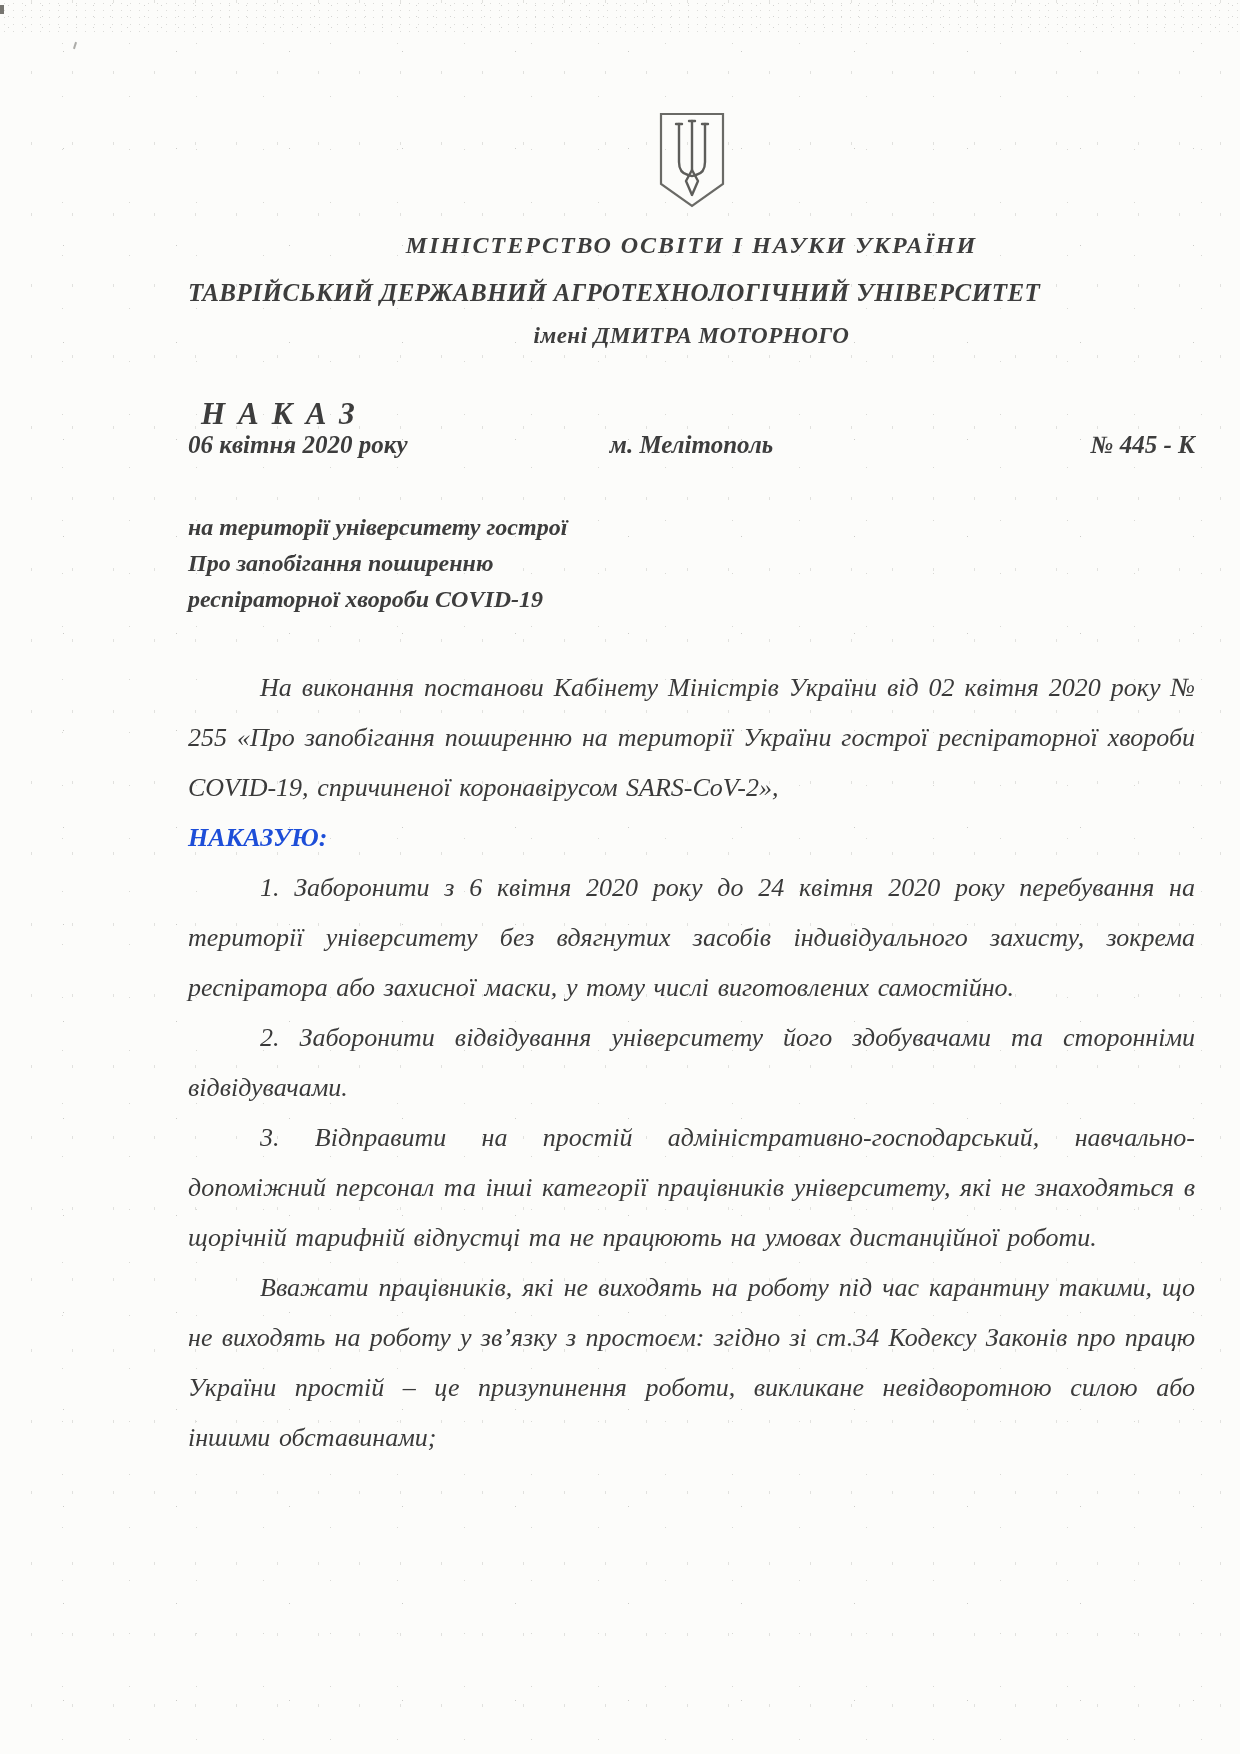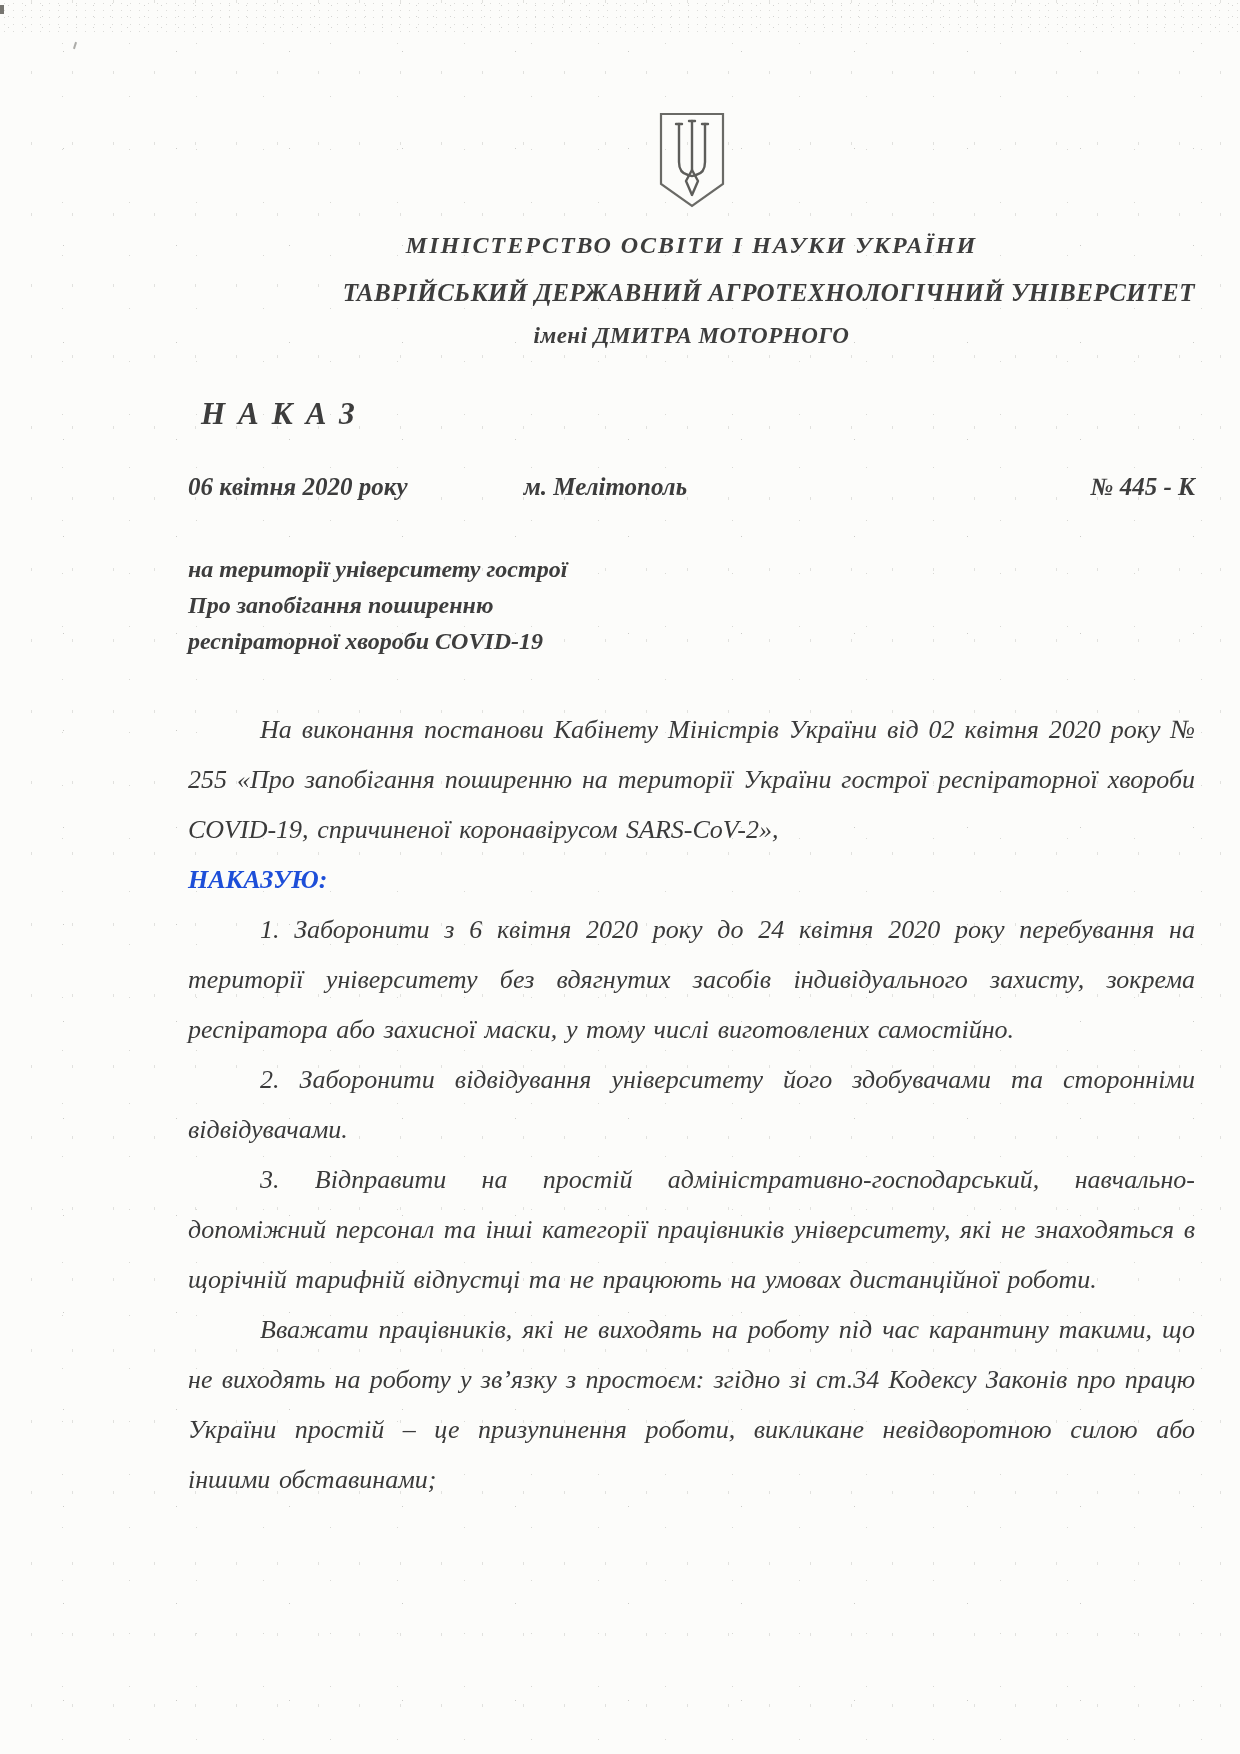--- a/index.html
+++ b/index.html
@@ -56,21 +56,21 @@
   .h-ministry{
     margin-top:22px;
     text-align:center;
     font-weight:bold;
     font-size:24px;line-height:28px;
     letter-spacing:2px;
     color:#3d3d3d;
   }
   .h-univ{
     margin-top:20px;
-    text-align:right;
+    text-align:left;
     font-weight:bold;
     font-size:25px;line-height:28px;
     letter-spacing:0.5px;
     color:#3d3d3d;
   }
   .h-named{
     margin-top:15px;
     text-align:center;
     font-weight:bold;
     font-size:23px;line-height:27px;
@@ -80,29 +80,28 @@
   .doc-title{
     margin-top:48px;
     text-align:left;
     font-weight:bold;
     font-size:31px;line-height:34px;
     letter-spacing:13px;
     text-indent:13px; 
     color:#3d3d3d;
   }
   .meta-row{
-    margin-top:42px;
     display:flex;
     align-items:baseline;
     font-weight:bold;
     font-size:25px;
     color:#3d3d3d;
   }
   .meta-date{flex:1;text-align:left;}
-  .meta-city{flex:1;text-align:left;}
+  .meta-city{flex:1;text-align:center;}
   .meta-number{flex:1;text-align:right;}
   .subject{
     margin-top:50px;
     font-weight:bold;
     font-size:24px;line-height:36px;
     color:#3d3d3d;
   }
   .doc-body{
     margin-top:46px;
     font-size:26px;

